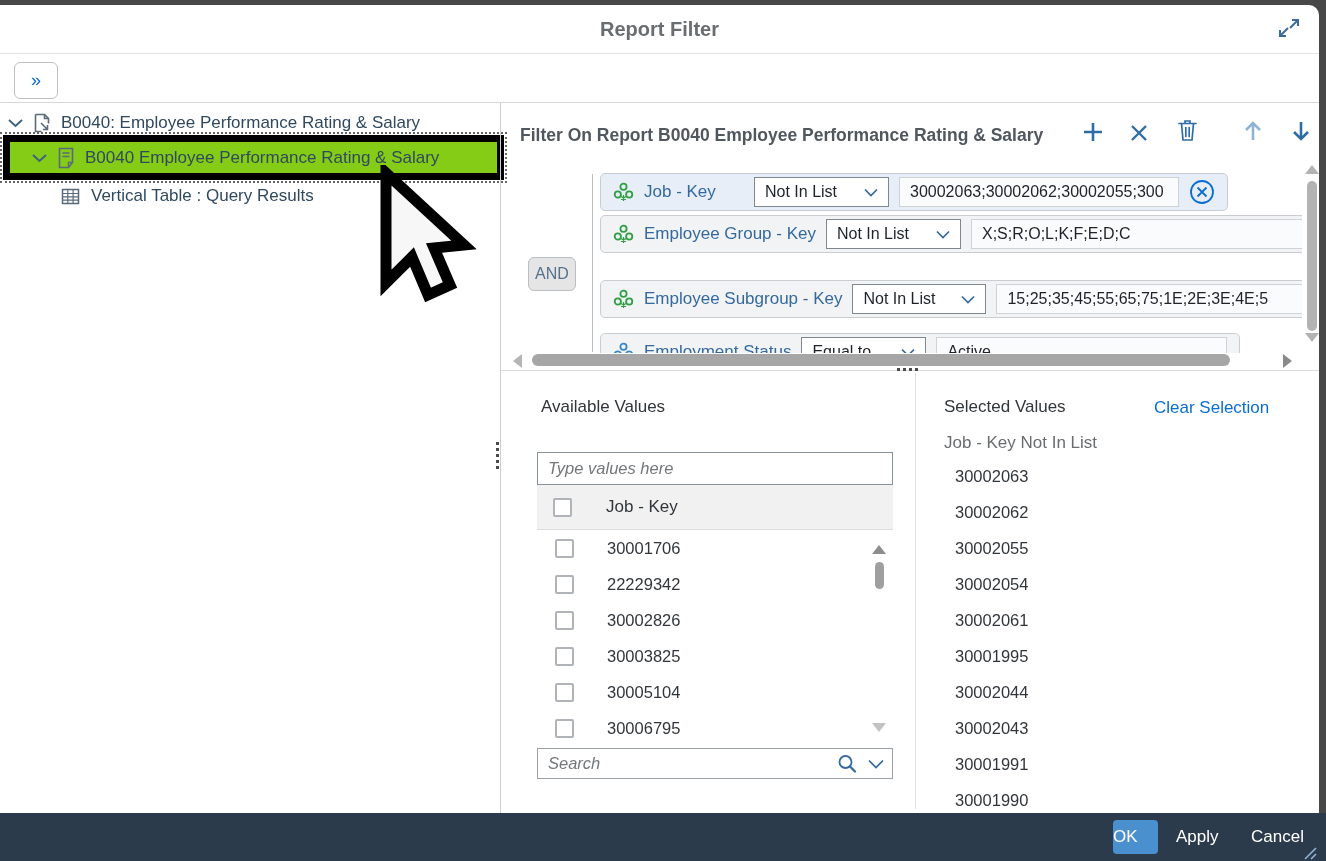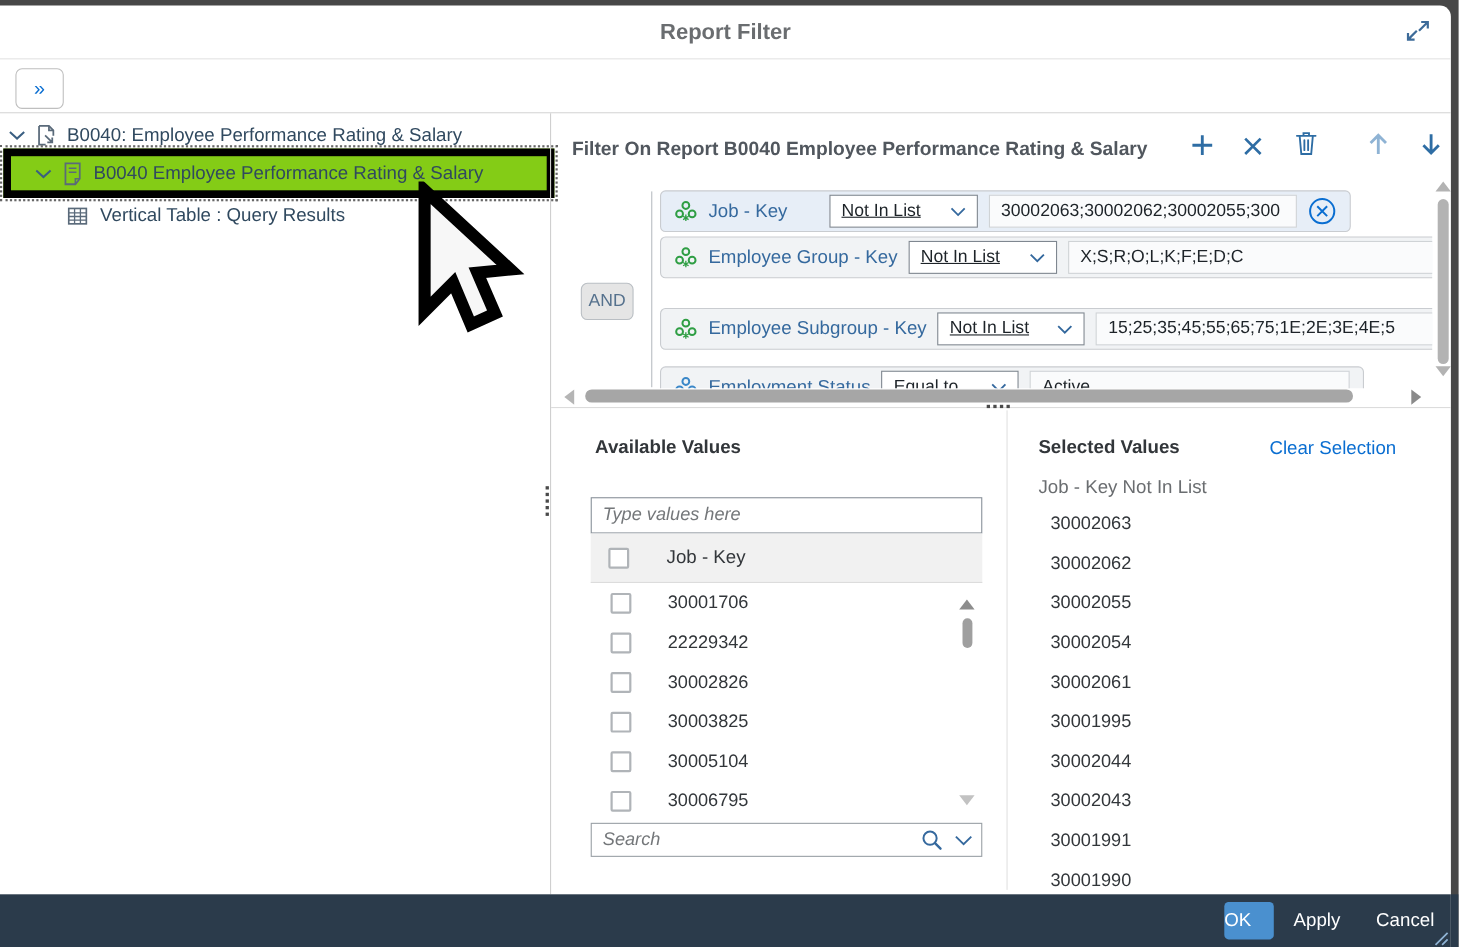--- a/index.html
+++ b/index.html
@@ -43,41 +43,41 @@
   .frow{
     position:absolute;left:95px;height:38px;box-sizing:border-box;
     display:flex;align-items:center;gap:10px;padding:0 12px;
     border:1px solid #c9ccd0;border-radius:5px;background:#f1f3f5;
   }
   .frow.sel{background:#e7eef7;}
   .flabel{color:#35699e;font-size:17px;white-space:nowrap;}
   .opbox{
     box-sizing:border-box;height:30px;background:#fff;border:1px solid #7f8790;
     display:flex;align-items:center;justify-content:space-between;
-    padding:0 10px;font-size:16px;color:#1d2328;flex:0 0 auto;cursor:pointer;text-decoration:underline;
+    padding:0 10px;font-size:16px;color:#1d2328;flex:0 0 auto;cursor:pointer;
   }
   .valbox{
     box-sizing:border-box;height:30px;background:#fafbfc;border:1px solid #cfd3d6;
     display:flex;align-items:center;padding:0 10px;font-size:16px;color:#1d2328;
     white-space:nowrap;overflow:hidden;
   }
   .and-chip{
     position:absolute;left:23px;top:97px;width:46px;height:32px;
     border:1px solid #b9bec3;border-radius:6px;background:#e5e5e5;
     display:flex;align-items:center;justify-content:center;
     color:#55718d;font-size:16px;
   }
   .tri-up,.tri-down,.tri-left,.tri-right{width:0;height:0;position:absolute;}
   .tri-up{border-left:7px solid transparent;border-right:7px solid transparent;border-bottom:9px solid #b3b3b3;}
   .tri-down{border-left:7px solid transparent;border-right:7px solid transparent;border-top:9px solid #b3b3b3;}
   .tri-left{border-top:7px solid transparent;border-bottom:7px solid transparent;border-right:9px solid #b5b5b5;}
   .tri-right{border-top:7px solid transparent;border-bottom:7px solid transparent;border-left:9px solid #8a8a8a;}
   .thumb-v{position:absolute;width:10px;border-radius:5px;background:#b3b3b3;}
   .thumb-h{position:absolute;height:12px;border-radius:6px;background:#a6a6a6;}
-  .section-title{position:absolute;color:#32363a;font-size:17px;font-weight:700;}
+  .section-title{position:absolute;color:#32363a;font-size:17px;font-weight:400;}
   .txtinput{
     position:absolute;box-sizing:border-box;border:1px solid #89919a;background:#fff;
     font-size:16.5px;color:#32363a;padding:0 10px;font-family:"Liberation Sans",sans-serif;
   }
   .txtinput::placeholder{font-style:italic;color:#74777a;opacity:1;}
   .cb{box-sizing:border-box;width:19px;height:19px;border:2px solid #b0b4b8;border-radius:2px;background:#fff;flex:0 0 auto;cursor:pointer;}
   .avail-row{position:absolute;left:537px;width:356px;height:36px;display:flex;align-items:center;color:#32363a;font-size:16.5px;}
   .group-row{
     position:absolute;left:537px;top:480px;width:356px;height:45px;box-sizing:border-box;
     background:#f1f1f1;border-bottom:1px solid #dcdcdc;

